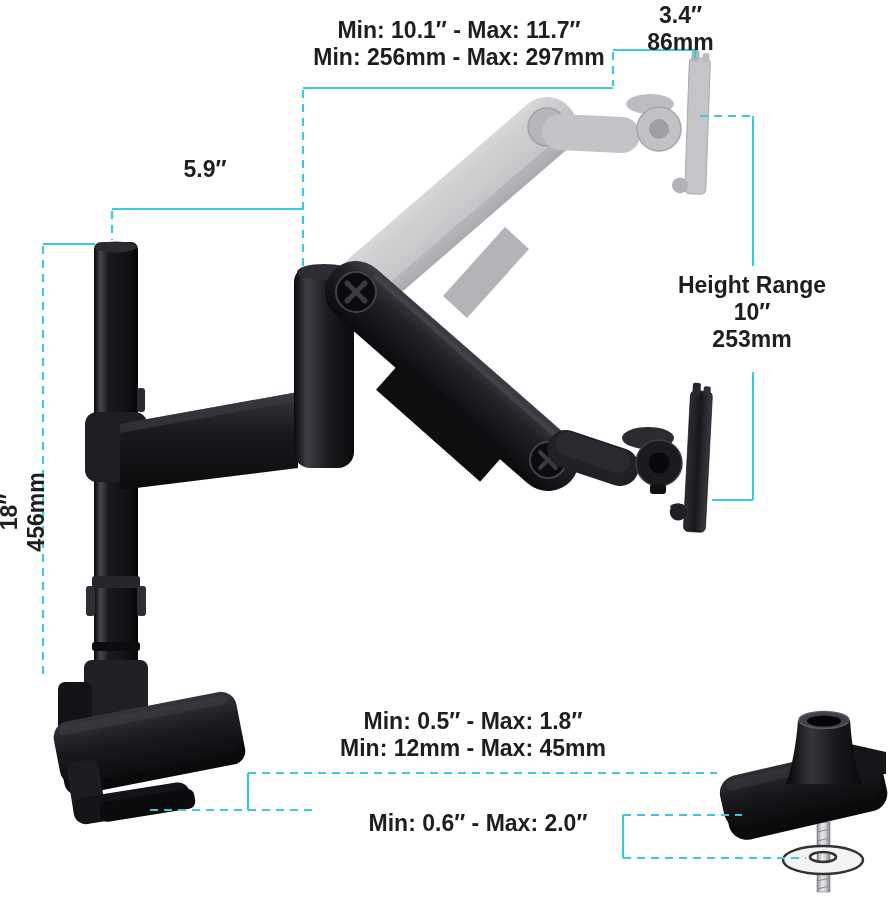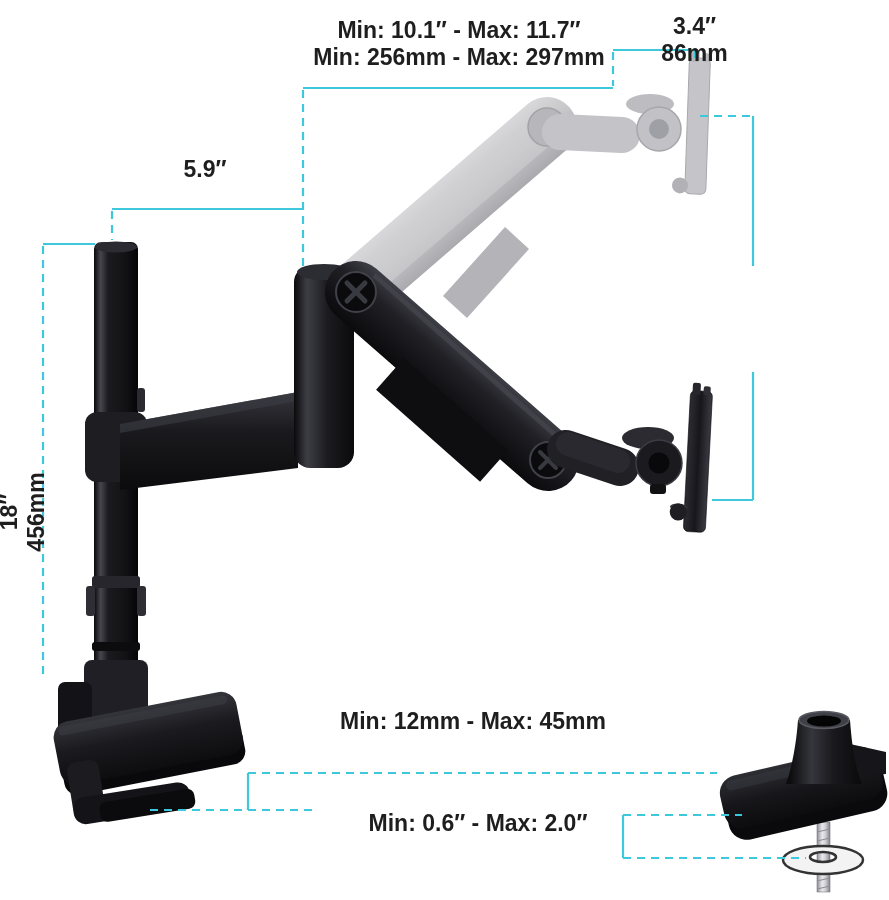--- a/index.html
+++ b/index.html
@@ -211,36 +211,42 @@
     <line x1="623" y1="815" x2="742" y2="815" stroke-dasharray="8 6"></line>
     <line x1="623" y1="858" x2="806" y2="858" stroke-dasharray="8 6"></line>
   </g>
 </svg>
 
 <div class="dim-label" id="label-arm-extension" style="left:299px;top:17px;width:320px;">
   <div>Min: 10.1″ - Max: 11.7″</div>
   <div>Min: 256mm - Max: 297mm</div>
 </div>
 
-<div class="dim-label" id="label-head-depth" style="left:642px;top:2px;width:105px;margin-top:11px;">
+<div class="dim-label" id="label-head-depth" style="left:628px;top:2px;width:105px;">
   <div>3.4″</div>
   <div>86mm</div>
 </div>
 
 <div class="dim-label" id="label-front-arm" style="left:130px;top:156px;width:150px;">
   <div>5.9″</div>
 </div>
 
 <div class="dim-label" id="label-pole-height" style="left:-62px;top:485px;width:170px;height:54px;">
   <div>18″</div>
   <div>456mm</div>
 </div>
 
+<div class="dim-label" id="label-height-range" style="left:652px;top:272px;width:200px;">
+  <div>Height Range</div>
+  <div>10″</div>
+  <div>253mm</div>
+</div>
 
 <div class="dim-label" id="label-clamp" style="left:318px;top:708px;width:310px;">
+  <div>Min: 0.5″ - Max: 1.8″</div>
   <div>Min: 12mm - Max: 45mm</div>
 </div>
 
 <div class="dim-label" id="label-grommet" style="left:322px;top:810px;width:312px;">
   <div>Min: 0.6″ - Max: 2.0″</div>
 </div>
 
 </div>
 
 </body></html>

